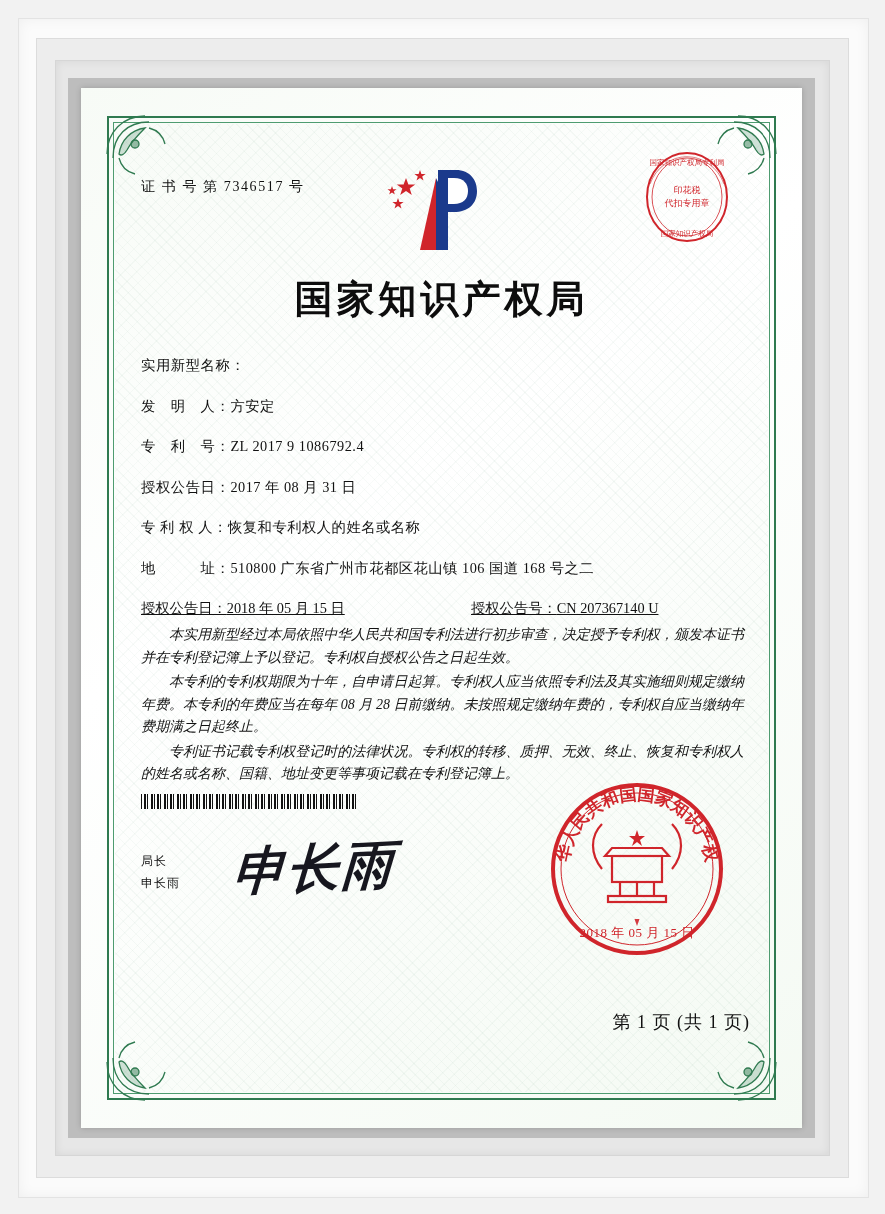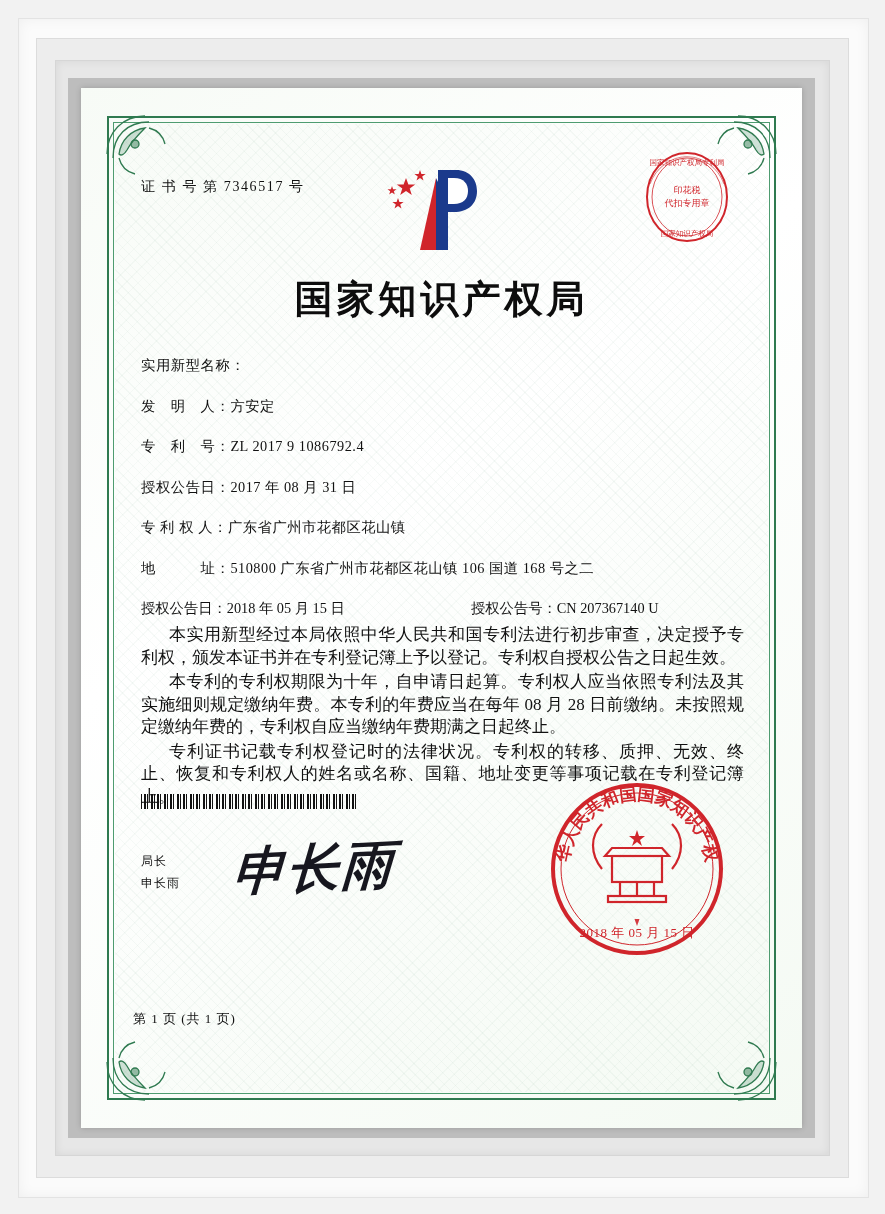--- a/index.html
+++ b/index.html
@@ -155,33 +155,34 @@
   }
   .flabel {
     flex: 0 0 auto;
     white-space: pre;
     letter-spacing: 0.6px;
   }
   .fvalue {
     flex: 1 1 auto;
     letter-spacing: 0.5px;
   }
-  .frow.split { margin-bottom: 8px; }
+  .frow.split { margin-bottom: 8px; text-decoration: underline; }
   .frow.split .seg1 { flex: 0 0 330px; }
   .frow.split .seg2 { flex: 1 1 auto; }
 
   
   .paras {
     position: absolute;
     left: 8px; right: 6px;
     top: 480px;
-    font-size: 17px;
+    font-size: 14px;
     line-height: 22.5px;
     color: #111;
     text-align: justify;
+    font-style: italic;
   }
   .paras p {
     margin: 0 0 2px 0;
     text-indent: 28px;
   }
 
   
   .barcode {
     position: absolute;
     left: 8px;
@@ -236,22 +237,22 @@
     text-align: center;
     font-size: 13px;
     color: #d0252b;
     letter-spacing: 0.5px;
   }
 
   .page-foot {
     position: absolute;
     left: 0; right: 0;
     top: 866px;
-    text-align: left;
-    font-size: 13px;
+    text-align: right;
+    font-size: 18px;
     color: #111;
     letter-spacing: 1px;
   }
 </style>
 </head>
 <body>
 
 <div class="photo-frame">
   <div class="mat-1"></div>
   <div class="mat-2"></div>
@@ -351,21 +352,21 @@
         <div class="frow">
           <span class="flabel">专　利　号：</span>
           <span class="fvalue">ZL 2017 9 1086792.4</span>
         </div>
         <div class="frow">
           <span class="flabel">授权公告日：</span>
           <span class="fvalue">2017 年 08 月 31 日</span>
         </div>
         <div class="frow">
           <span class="flabel">专 利 权 人：</span>
-          <span class="fvalue">广东省广州市花都区花山镇</span>
+          <span class="fvalue">恢复和专利权人的姓名或名称</span>
         </div>
         <div class="frow">
           <span class="flabel">地　　　址：</span>
           <span class="fvalue">510800  广东省广州市花都区花山镇 106 国道 168 号之二</span>
         </div>
         <div class="frow split">
           <span class="seg1">
             <span>授权公告日：</span><span>2018 年 05 月 15 日</span>
           </span>
           <span class="seg2">

